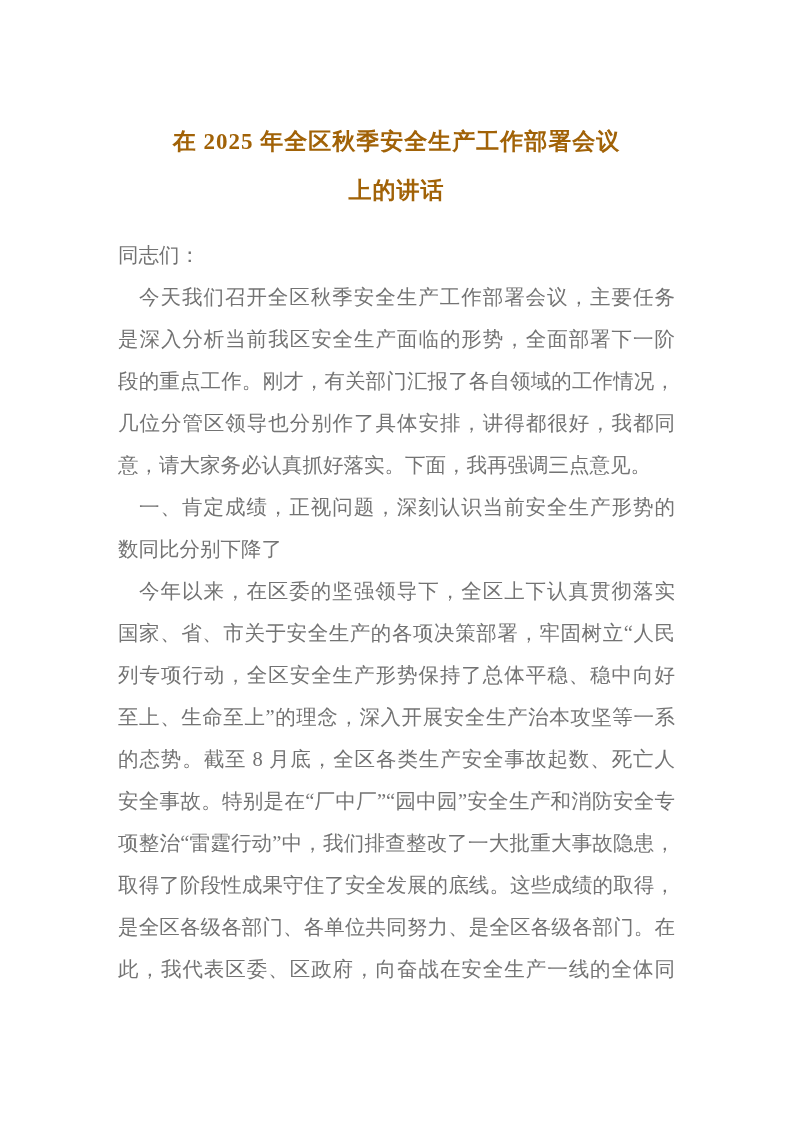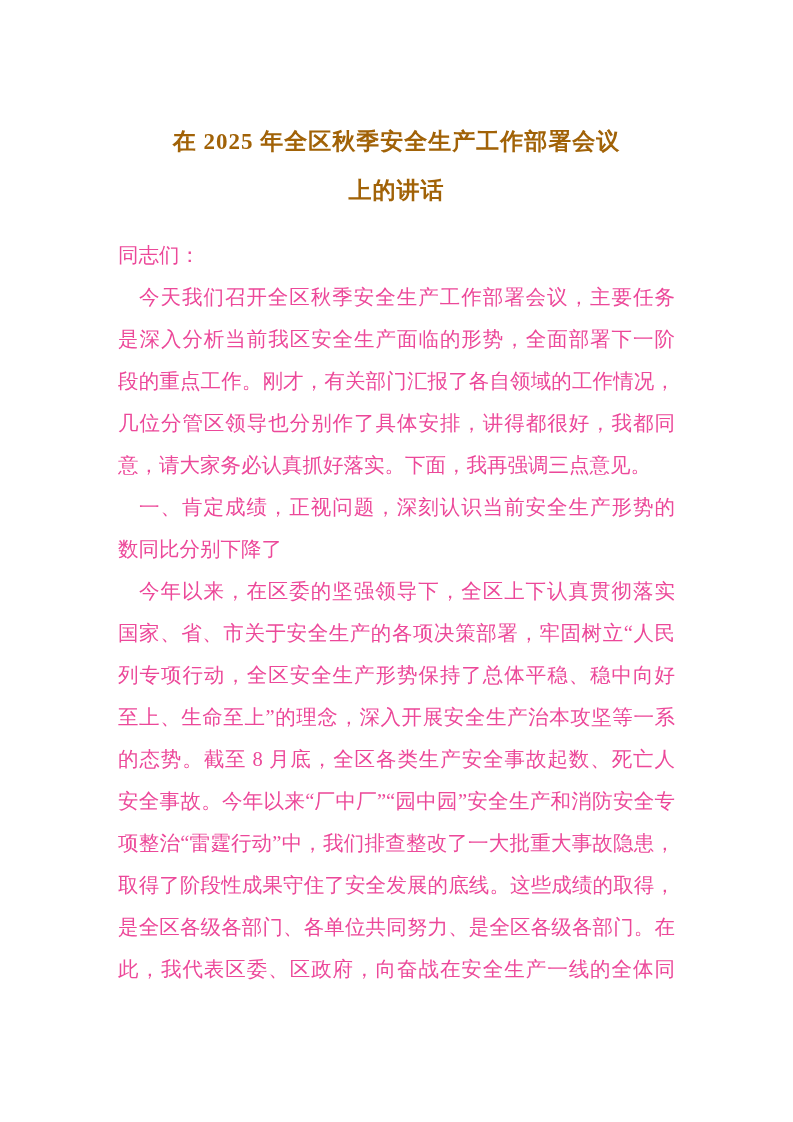--- a/index.html
+++ b/index.html
@@ -25,21 +25,21 @@
     font-weight: bold;
     text-align: center;
     letter-spacing: 1px;
     color: #a16207;
   }
   .title-line { height: 49px; }
   .doc-body {
     margin-top: 19px;
     font-size: 20.5px;
     line-height: 42px;
-    color: #ec4899;
+    color: #737373;
     text-align: justify;
   }
   .paragraph { margin: 0; padding: 0; }
   .line {
     height: 42px;
     text-align: left;
   }
   .line.fill {
     text-align: justify;
     text-align-last: justify;
@@ -70,20 +70,20 @@
       <div class="paragraph">
         <div class="line fill first">一、肯定成绩，正视问题，深刻认识当前安全生产形势的</div>
         <div class="line">数同比分别下降了</div>
       </div>
       <div class="paragraph">
         <div class="line fill first">今年以来，在区委的坚强领导下，全区上下认真贯彻落实</div>
         <div class="line fill">国家、省、市关于安全生产的各项决策部署，牢固树立“人民</div>
         <div class="line fill">列专项行动，全区安全生产形势保持了总体平稳、稳中向好</div>
         <div class="line fill">至上、生命至上”的理念，深入开展安全生产治本攻坚等一系</div>
         <div class="line fill">的态势。截至 8 月底，全区各类生产安全事故起数、死亡人</div>
-        <div class="line fill">安全事故。今年以来“厂中厂”“园中园”安全生产和消防安全专</div>
+        <div class="line fill">安全事故。特别是在“厂中厂”“园中园”安全生产和消防安全专</div>
         <div class="line fill">项整治“雷霆行动”中，我们排查整改了一大批重大事故隐患，</div>
         <div class="line fill">取得了阶段性成果守住了安全发展的底线。这些成绩的取得，</div>
         <div class="line fill">是全区各级各部门、各单位共同努力、是全区各级各部门。在</div>
         <div class="line fill">此，我代表区委、区政府，向奋战在安全生产一线的全体同</div>
       </div>
     </div>
 </div>
 
 </body></html>

